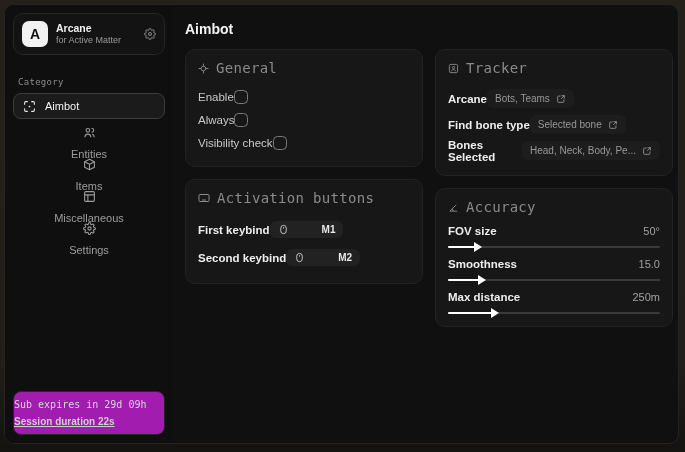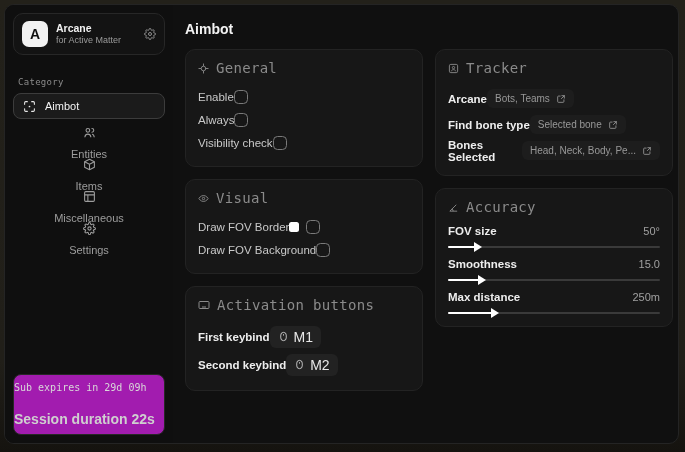--- a/index.html
+++ b/index.html
@@ -38,21 +38,21 @@
   .nav-item {
     display:flex; align-items:center; gap:9px; height:26px;
     padding:0 9px; border-radius:8px; border:1px solid transparent;
     color:#9d9d9d; font-size:11px; cursor:pointer;
   }
   .nav-item.selected { background:#1b1b1b; border-color:#3c3c3c; color:#f2f2f2; }
   .nav-item + .nav-item { margin-top:2px;flex-direction:column; }
   .sidebar-spacer { flex:1; }
   .session-card { border:1px solid #272727; border-radius:8px; padding:7px 0; background:#a21caf; }
   .session-line1 { font-family:"DejaVu Sans Mono", monospace; font-size:10px; color:#d8d8d8; }
-  .session-line2 { font-size:14px; font-weight:bold; color:#cfcfcf; margin-top:18px; }
+  .session-line2 { font-size:10px; font-weight:bold; color:#cfcfcf; margin-top:6px;text-decoration:underline; }
   
   .main { flex:1; padding:12px 12px 12px 12px; overflow:hidden; }
   .page-title { font-size:14px; font-weight:bold; color:#f3f3f3; margin:4px 0 12px 0; }
   .columns { display:flex; gap:12px; align-items:flex-start; }
   .col { width:238px; flex:0 0 238px; display:flex; flex-direction:column; gap:12px; }
   .card {
     background:#171717; border:1px solid #232323; border-radius:10px;
     padding:10px 12px 12px 12px;
   }
   .card-title {
@@ -67,21 +67,21 @@
   .row-right { display:flex; align-items:center; gap:7px; }
   .checkbox {
     width:14px; height:14px; border:1.6px solid #7a7a7a; border-radius:4.5px;
     background:transparent; cursor:pointer;
   }
   .swatch { width:10px; height:10px; border-radius:2.5px; cursor:pointer; }
   .keybind {
     display:flex; align-items:center; gap:5px;
     background:#222222; border-radius:6px; padding:3px 8px; cursor:pointer;
   }
-  .keybind-label { font-size:14px; font-weight:normal; color:#e8e8e8; }
+  .keybind-label { font-size:10px; font-weight:bold; color:#e8e8e8;margin-left:28px; }
   .dropdown {
     display:flex; align-items:center; gap:6px;
     background:#1d1d1d; border-radius:6px; padding:4px 8px; cursor:pointer;
     max-width:158px;
   }
   .dropdown-value {
     font-size:10px; color:#989898; white-space:nowrap; overflow:hidden; text-overflow:ellipsis;
   }
   .tracker-row { min-height:25px; }
   .slider-block { margin-top:6px; }
@@ -207,42 +207,20 @@
           <div class="row">
             <span class="row-label">Always</span>
             <div class="checkbox"></div>
           </div>
           <div class="row">
             <span class="row-label">Visibility check</span>
             <div class="checkbox"></div>
           </div>
         </div>
 
-        <div class="card">
-          <div class="card-title">
-            <span class="icon">
-              <svg width="11" height="11" viewBox="0 0 24 24" fill="none" stroke="#8b8b8b" stroke-width="2">
-                <path d="M2 12s3.5-6.5 10-6.5S22 12 22 12s-3.5 6.5-10 6.5S2 12 2 12z"></path>
-                  <circle cx="12" cy="12" r="2.6"></circle>
-              </svg>
-            </span>
-            <span>Visual</span>
-          </div>
-          <div class="row">
-            <span class="row-label">Draw FOV Border</span>
-            <div class="row-right">
-              <div class="swatch" style="background: rgb(255, 255, 255);"></div>
-              <div class="checkbox"></div>
-            </div>
-          </div>
-          <div class="row">
-            <span class="row-label">Draw FOV Background</span>
-            <div class="checkbox"></div>
-          </div>
-        </div>
 
         <div class="card">
           <div class="card-title">
             <span class="icon">
               <svg width="12" height="12" viewBox="0 0 24 24" fill="none" stroke="#8b8b8b" stroke-width="2">
                 <rect x="2" y="5" width="20" height="14" rx="2"></rect>
                   <path d="M6 9h.01M10 9h.01M14 9h.01M18 9h.01M6 13h.01M18 13h.01M8 16h8"></path>
               </svg>
             </span>
             <span>Activation buttons</span>

